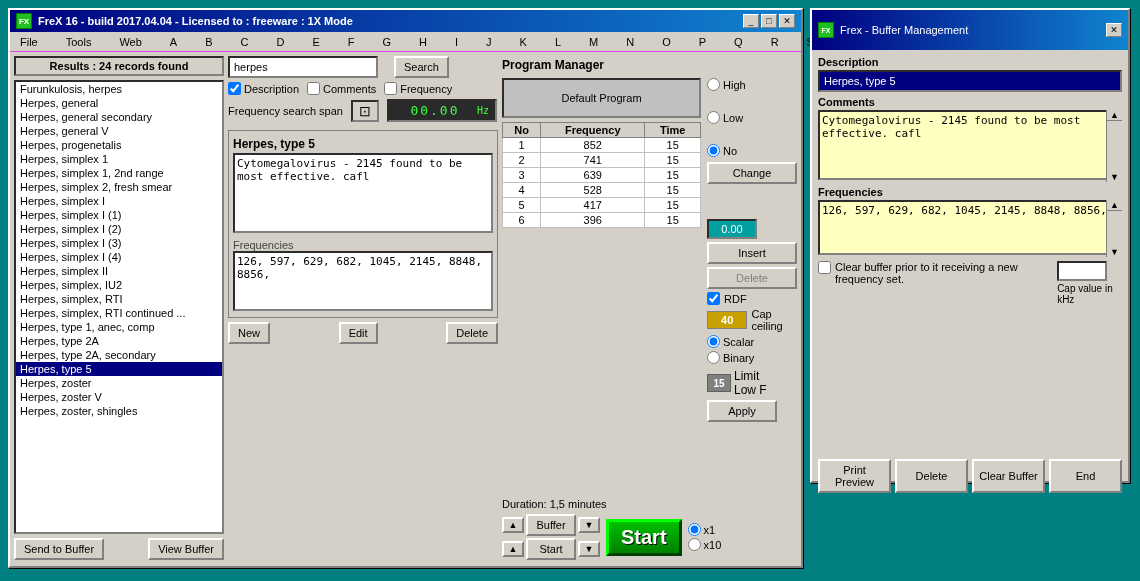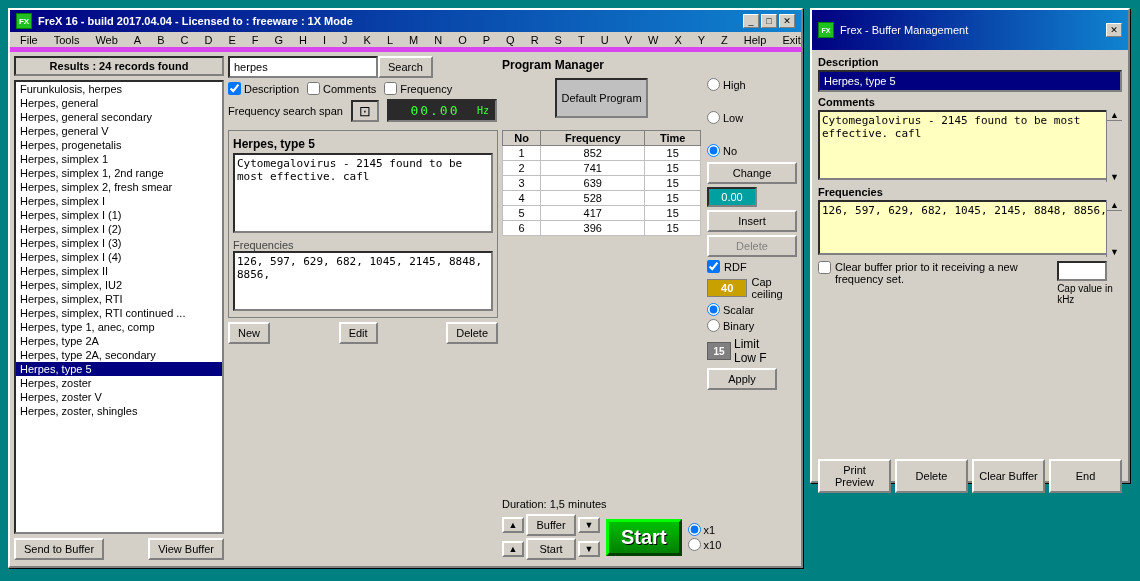--- a/index.html
+++ b/index.html
@@ -73,22 +73,22 @@
       font-size: 9px;
       cursor: pointer;
       color: #000;
     }
 
     
     .menubar {
       background: #d4d0c8;
       padding: 2px 4px;
       display: flex;
-      gap: 4px;
-      border-bottom: 5px solid #d946ef;
+      gap: 16px;
+      border-bottom: 1px solid #d946ef;
       height: 20px;
       align-items: center;
     }
 
     .menu-item {
       padding: 1px 6px;
       cursor: pointer;
       font-size: 11px;
     }
 
@@ -163,21 +163,21 @@
     .middle-panel {
       width: 270px;
       display: flex;
       flex-direction: column;
       gap: 4px;
     }
 
     .search-row {
       display: flex;
       align-items: center;
-      gap: 0;
+      gap: 16px;
     }
 
     .text-input {
       border: 2px inset #808080;
       background: white;
       padding: 2px 4px;
       font-size: 11px;
       height: 22px;
     }
 
@@ -264,23 +264,22 @@
 
     .pm-content {
       display: flex;
       gap: 6px;
       flex: 1;
     }
 
     .pm-left {
       display: flex;
       flex-direction: column;
-      gap: 12px;
+      gap: 4px;
       flex: 1;
-      align-items: center;
     }
 
     .program-display {
       background: #c0c0c0;
       border: 2px inset #808080;
       padding: 4px;
       text-align: center;
       font-size: 11px;
       min-height: 40px;
       display: flex;
@@ -330,20 +329,21 @@
 
     .num-input {
       width: 50px;
       border: 2px inset #808080;
       background: #00a0a0;
       color: white;
       text-align: center;
       font-size: 11px;
       padding: 1px;
       height: 20px;
+      margin-top: 32px;
     }
 
     .rdf-row {
       display: flex;
       align-items: center;
       gap: 4px;
       font-size: 11px;
     }
 
     .cap-row {

